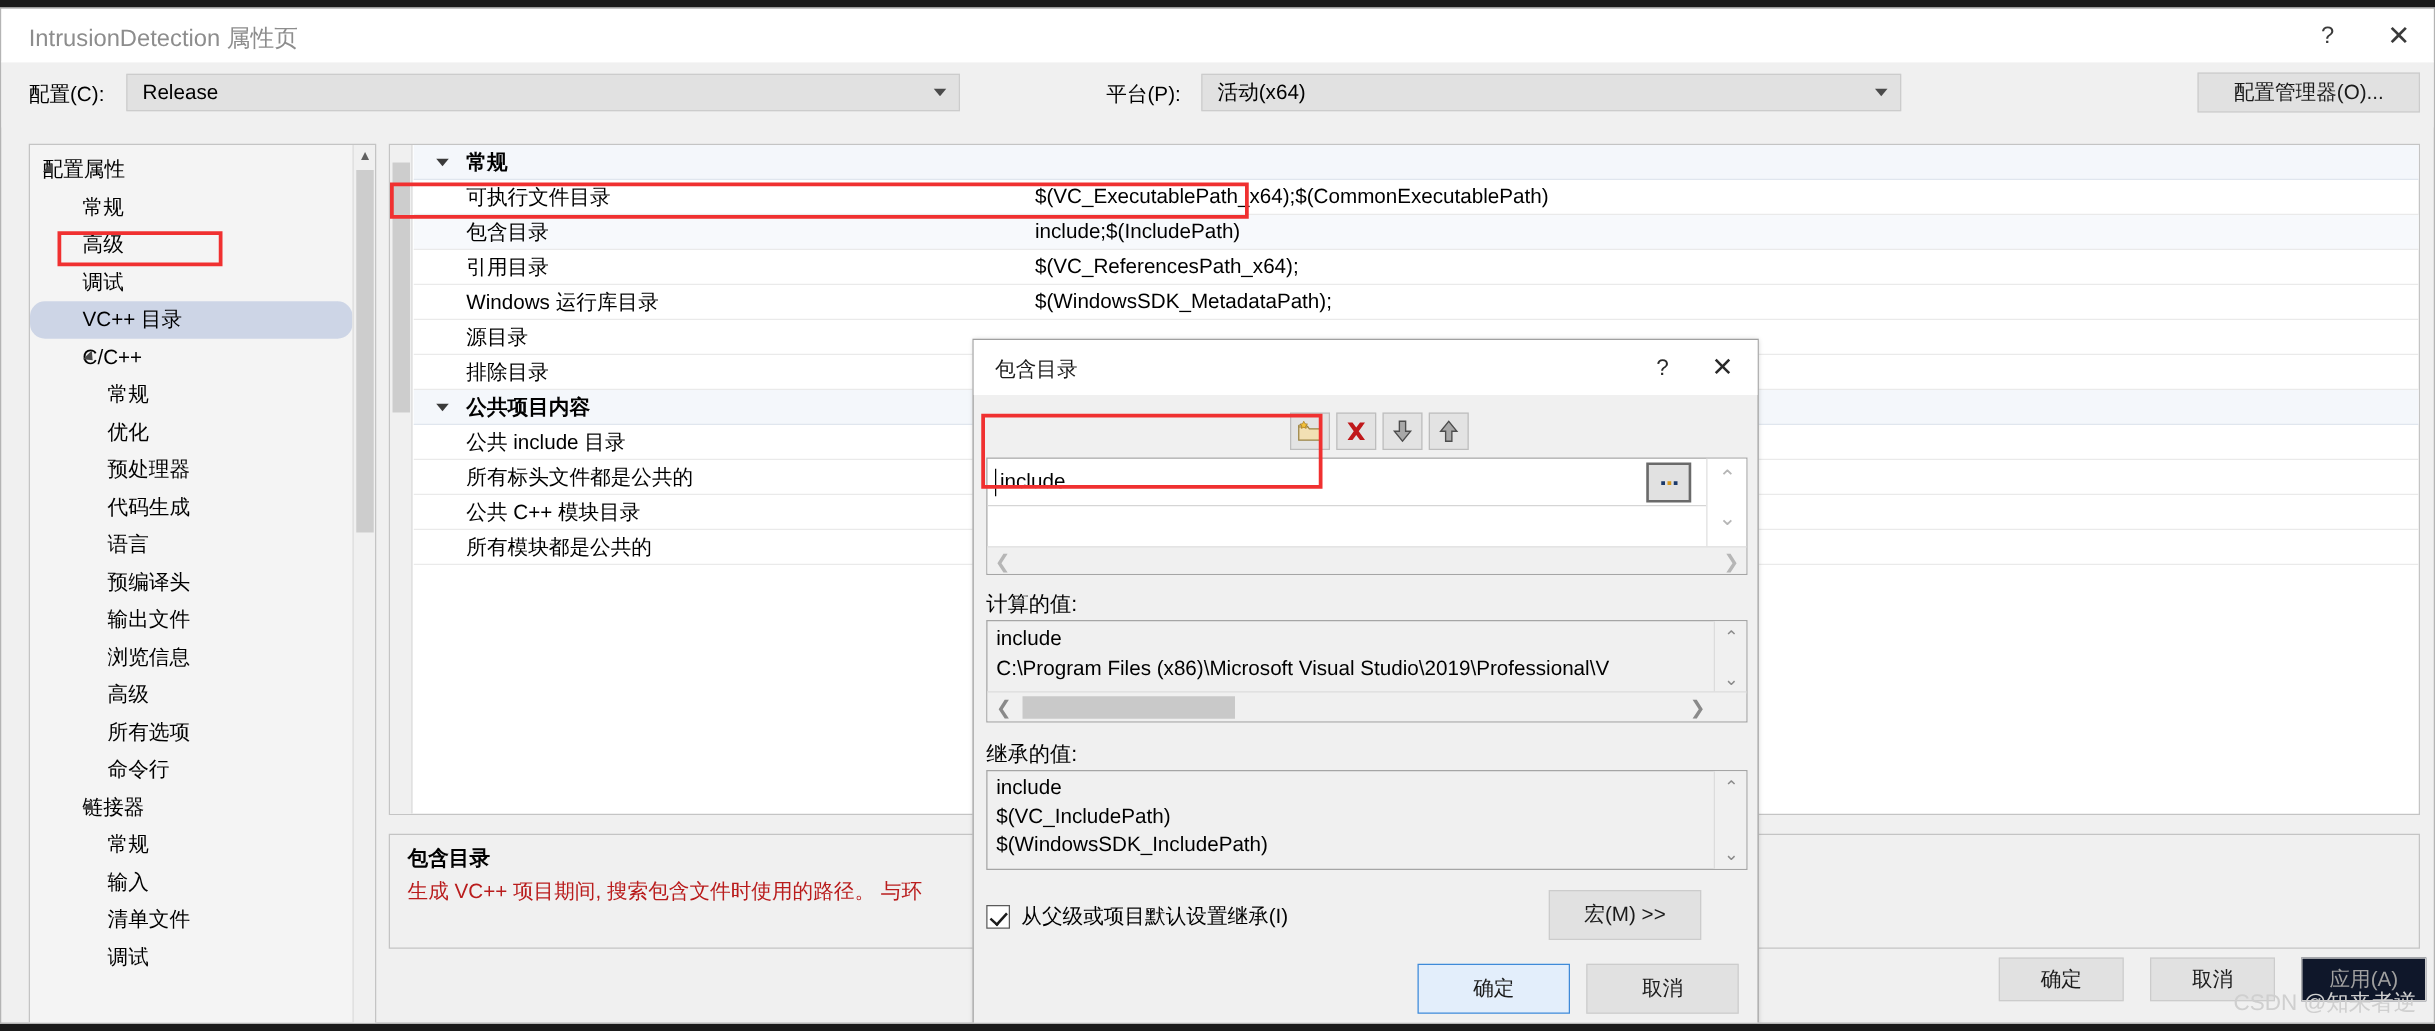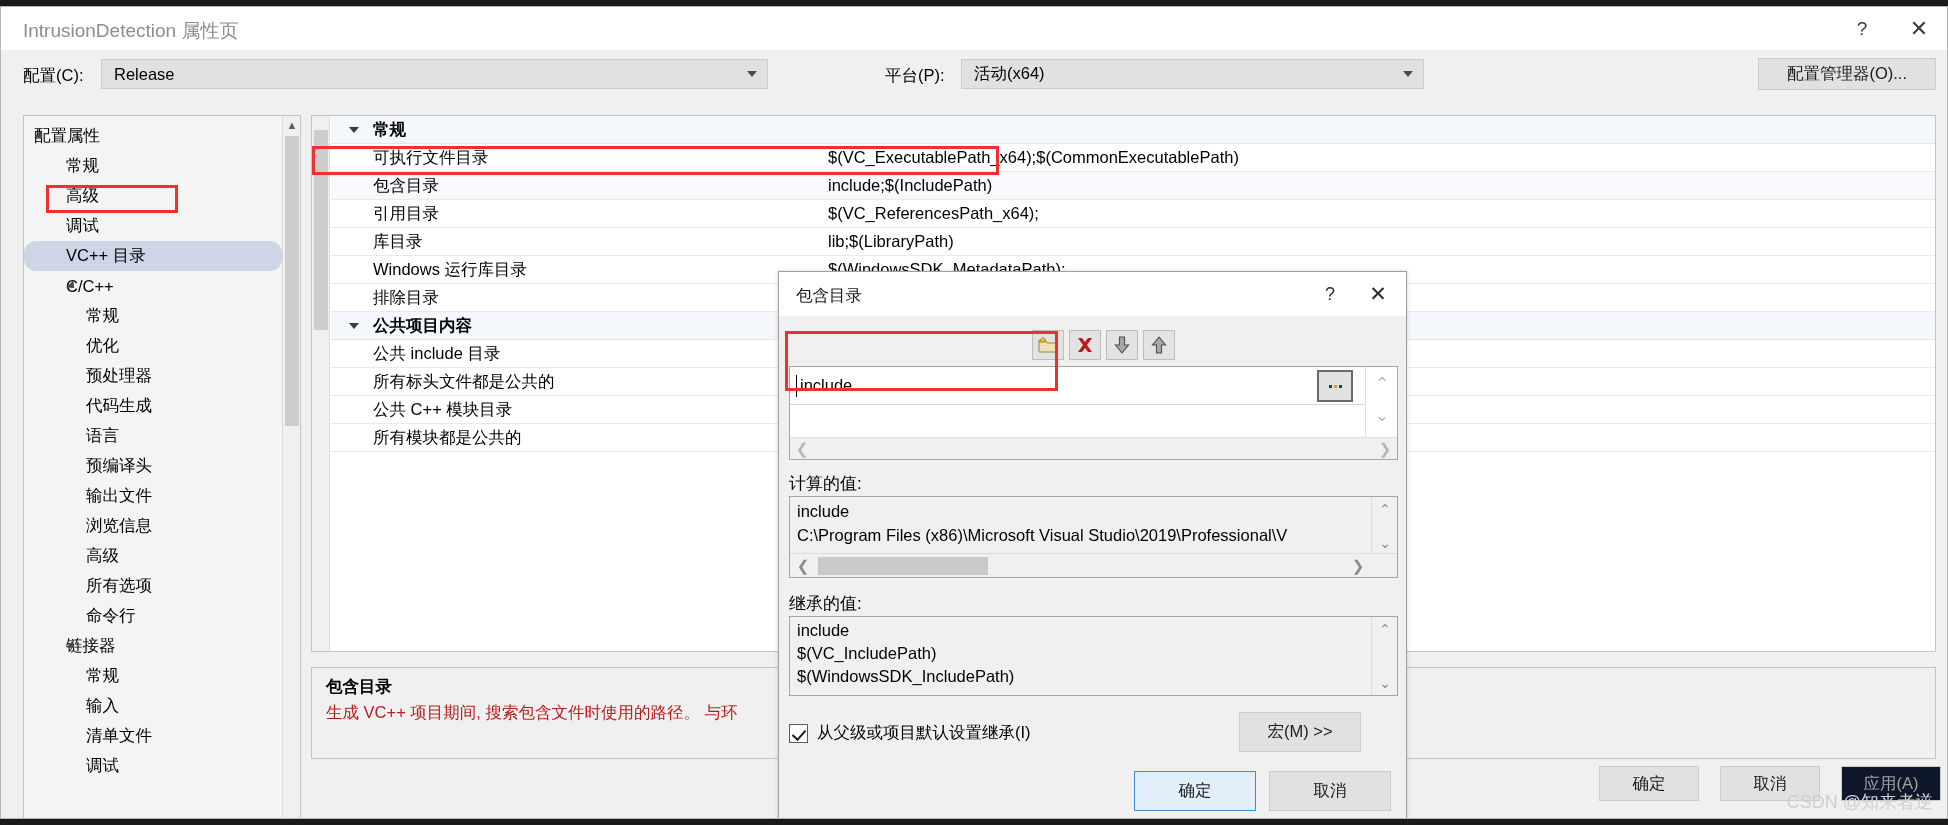--- a/index.html
+++ b/index.html
@@ -54,21 +54,21 @@
   .cfg-label.c2 { left: 884px; }
   .combo {
     position: absolute; top: 9px; height: 30px;
     background: #e1e1e1;
     border: 1px solid #cccccc;
     display: flex; align-items: center;
     padding-left: 12px;
     font-size: 16.5px; color: #000;
   }
   .combo.cfg1 { left: 100px; width: 667px; }
-  .combo.cfg2 { left: 960px; width: 463px; }
+  .combo.cfg2 { left: 960px; width: 560px; }
   .combo .chev {
     position: absolute; right: 10px; top: 50%;
     transform: translateY(-50%);
     width: 0; height: 0;
     border-left: 5px solid transparent;
     border-right: 5px solid transparent;
     border-top: 6px solid #4a4a4a;
   }
   .btn {
     background: #e1e1e1;
@@ -497,26 +497,25 @@
         </div>
         <div class="grow alt">
           <span class="gname">包含目录</span>
           <span class="gval">include;$(IncludePath)</span>
         </div>
         <div class="grow">
           <span class="gname">引用目录</span>
           <span class="gval">$(VC_ReferencesPath_x64);</span>
         </div>
         <div class="grow">
-          <span class="gname">库目录</span>
-          <span class="gval">lib;$(LibraryPath)</span>
-        </div>
-        <div class="grow">
           <span class="gname">Windows 运行库目录</span>
           <span class="gval">$(WindowsSDK_MetadataPath);</span>
+        </div>
+        <div class="grow">
+          <span class="gname">源目录</span>
         </div>
         <div class="grow">
           <span class="gname">排除目录</span>
           <span class="gval">$(VC_LibraryPath_x64)</span>
         </div>
         <div class="grow cat">
           <span class="gchev"></span>
           <span class="gname">公共项目内容</span>
         </div>
         <div class="grow">

